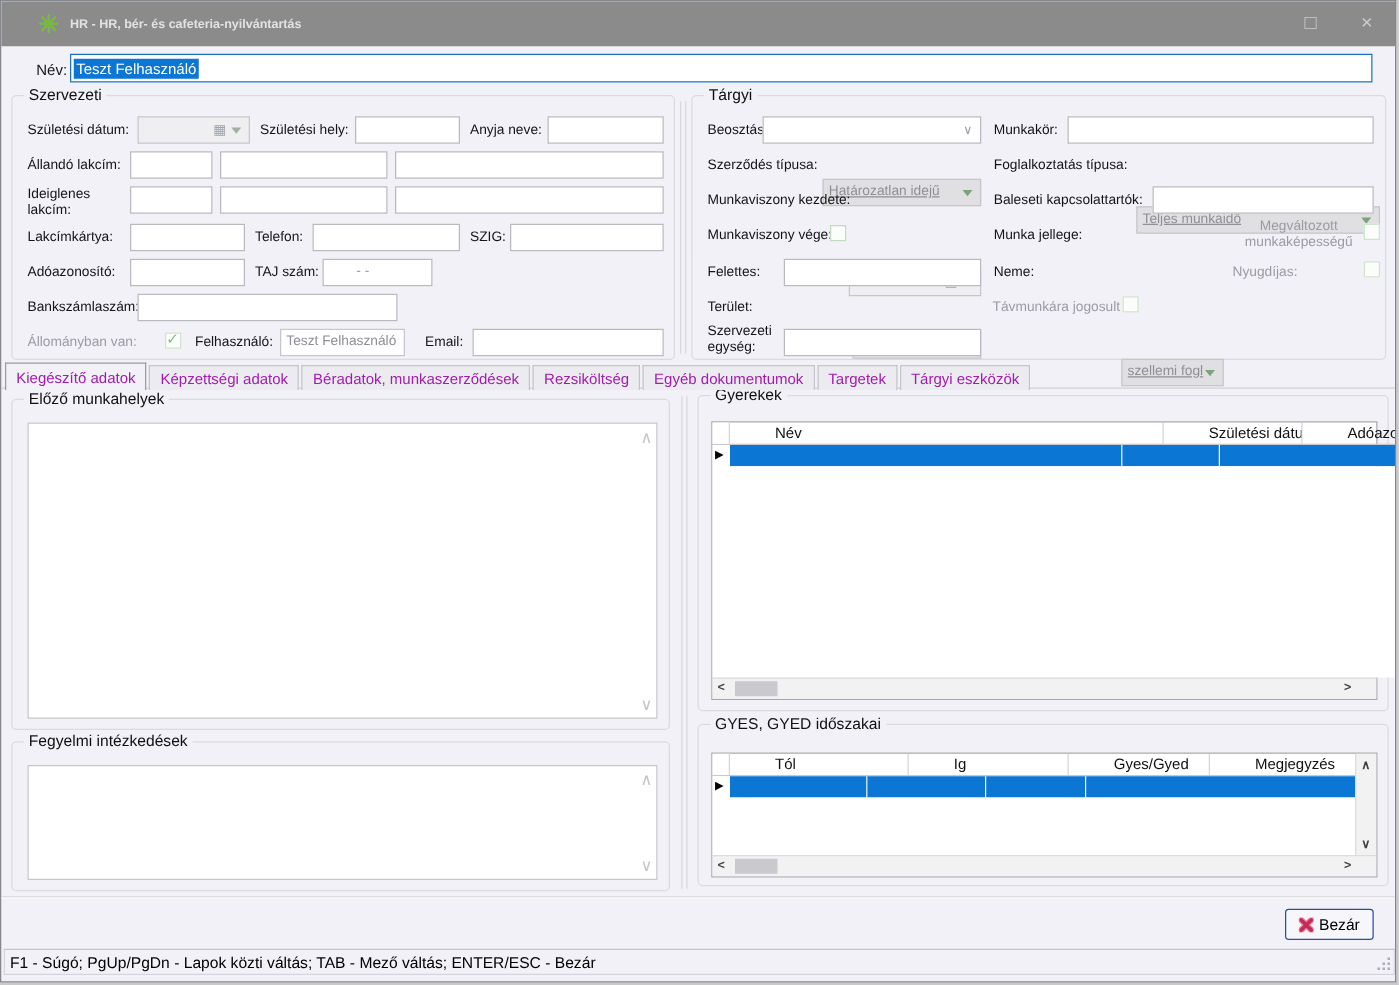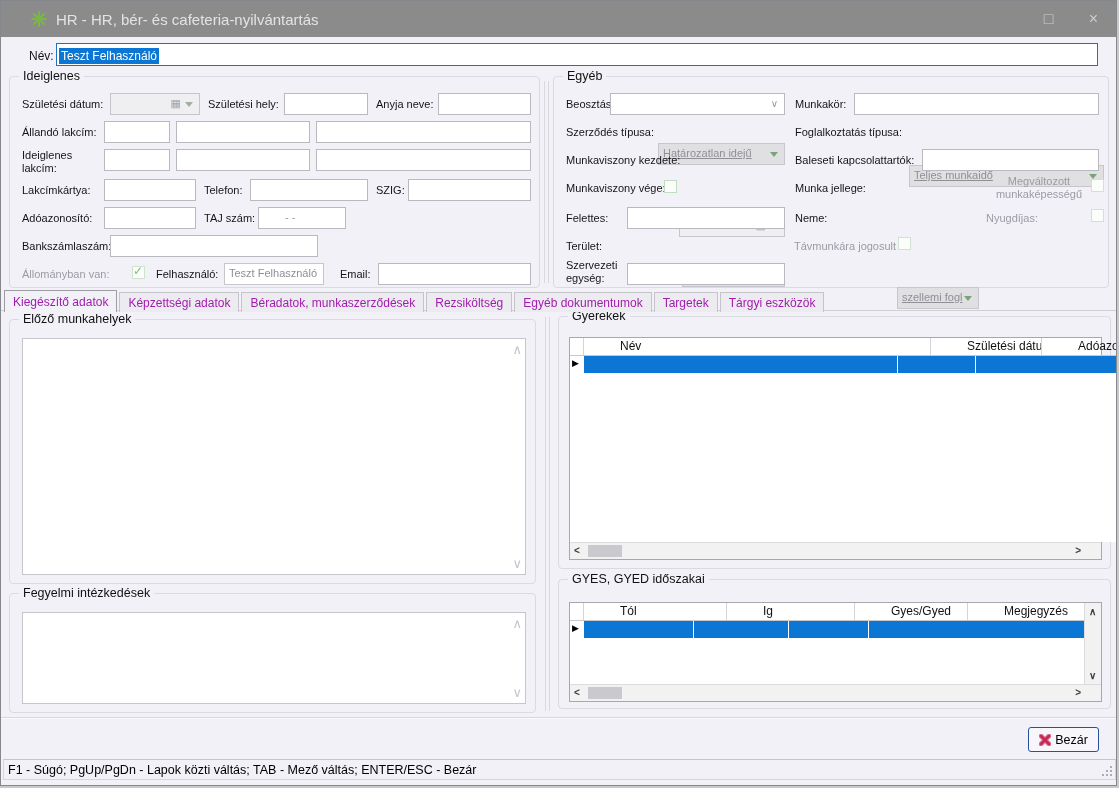--- a/index.html
+++ b/index.html
@@ -2,21 +2,21 @@
 <html><head>
 <meta charset="utf-8">
 <style>
   * { box-sizing: border-box; }
   body { margin:0; background:#c9c9c9; font-family:"Liberation Sans", sans-serif; }
   .window { position:relative; width:1117px; height:786px; background:#F1F1F7; border:1px solid #84878C; overflow:hidden; }
 
   
   .titlebar { position:absolute; left:0; top:0; width:100%; height:36px; background:#8B8B8B; display:flex; align-items:center; }
   .appicon { margin-left:30px; }
-  .title { margin-left:9px; color:#E3E3E3; font-size:15px; }
+  .title { margin-left:9px; color:#E3E3E3; font-size:10px;font-weight:bold; }
   .tb-btns { position:absolute; right:0; top:0; height:36px; display:flex; }
   .tbtn { width:45px; height:36px; display:flex; align-items:center; justify-content:center; color:#CDCDCD; font-size:16px; }
 
   .af { position:absolute; }
   .lbl { font-size:11px; color:#14141a; white-space:nowrap; }
   .lbl.dis { color:#9B9BA3;text-align:center; }
   .inp { background:#fff; border:1px solid #B9B9C0; height:22px; font-size:11px; color:#222; padding:3px 4px; }
   .inp.dis { color:#8F8F96; border-color:#C6C6CC; }
   .combo { background:#fff; border:1px solid #B9B9C0; height:22px; position:relative; font-size:11px; padding:3px 4px; color:#222; }
   .combo .chev { position:absolute; right:6px; top:4px; color:#9A9AA2; font-size:10px; }
@@ -98,21 +98,21 @@
         </div>
     </div>
   </div>
 
   <span class="lbl af" style="left:28px; top:48px; font-size:12px;">Név:</span>
   <div class="name-input af" style="left:55px; top:42px; width:1042px;">
     <span class="sel">Teszt Felhasználó</span>
   </div>
 
   <div class="group" style="left:8px; top:75px; width:531px; height:212px;">
-    <span class="glabel">Ideiglenes</span>
+    <span class="glabel">Szervezeti</span>
 
     <span class="lbl af" style="left:12px; top:21px;">Születési dátum:</span>
     <div class="datef af" style="left:100px; top:16px; width:90px;">
       <span class="dval"></span>
       <span class="cal">▦</span>
       <span class="garr" style="border-top-color:#A2AFA2;"></span>
     </div>
     <span class="lbl af" style="left:198px; top:21px;">Születési hely:</span>
     <div class="inp af" style="left:274px; top:16px; width:84px;"></div>
     <span class="lbl af" style="left:366px; top:21px;">Anyja neve:</span>
@@ -149,21 +149,21 @@
     </div>
     <span class="lbl af" style="left:146px; top:191px; font-weight:bold; font-weight:normal;">Felhasználó:</span>
     <div class="inp dis af" style="left:214px; top:186px; width:100px;">Teszt Felhasználó</div>
     <span class="lbl af" style="left:330px; top:191px;">Email:</span>
     <div class="inp af" style="left:368px; top:186px; width:153px;"></div>
   </div>
 
   <div class="vsplit" style="left:543px; top:80px; height:202px;"></div>
 
   <div class="group" style="left:552px; top:75px; width:556px; height:212px;">
-    <span class="glabel">Egyéb</span>
+    <span class="glabel">Tárgyi</span>
 
     <span class="lbl af" style="left:12px; top:21px;">Beosztás:</span>
     <div class="combo af" style="left:56px; top:16px; width:175px;">
       <span class="cval"></span>
       <span class="chev">∨</span>
     </div>
     <span class="lbl af" style="left:241px; top:21px;">Munkakör:</span>
     <div class="inp af" style="left:300px; top:16px; width:245px;"></div>
 
     <span class="lbl af" style="left:12px; top:49px;">Szerződés típusa:</span>

